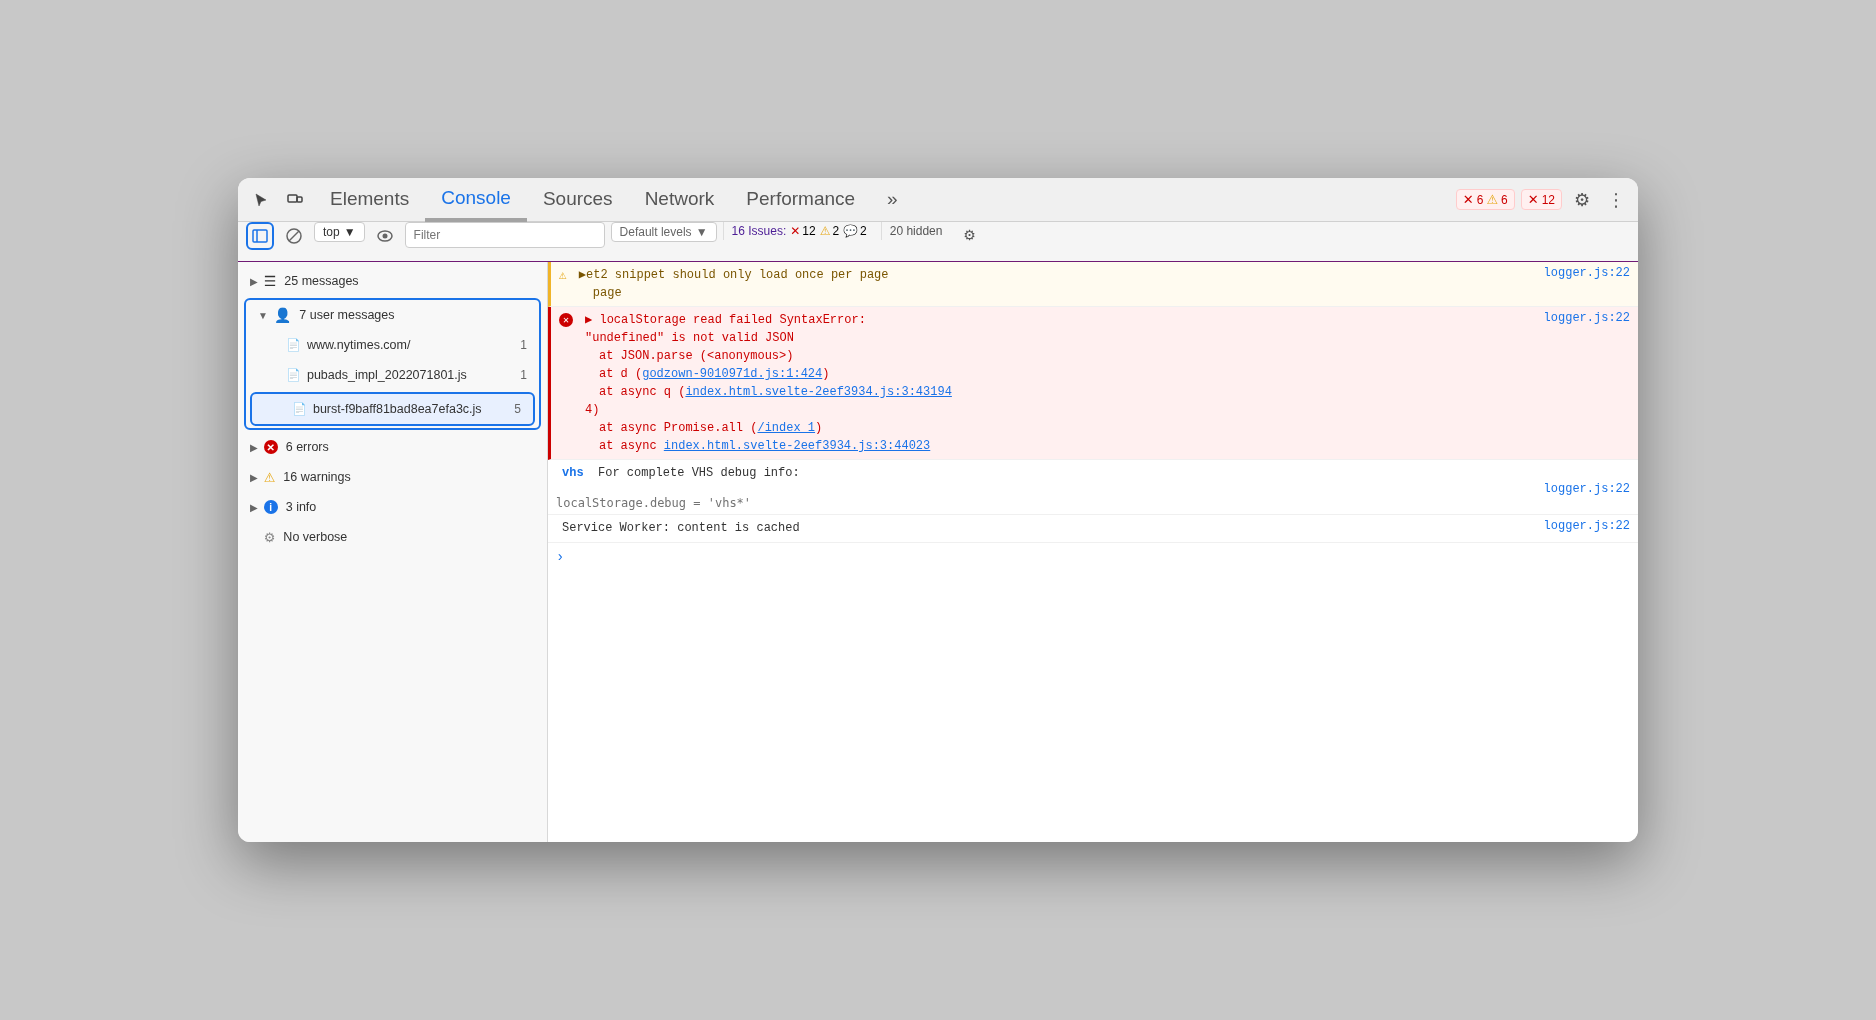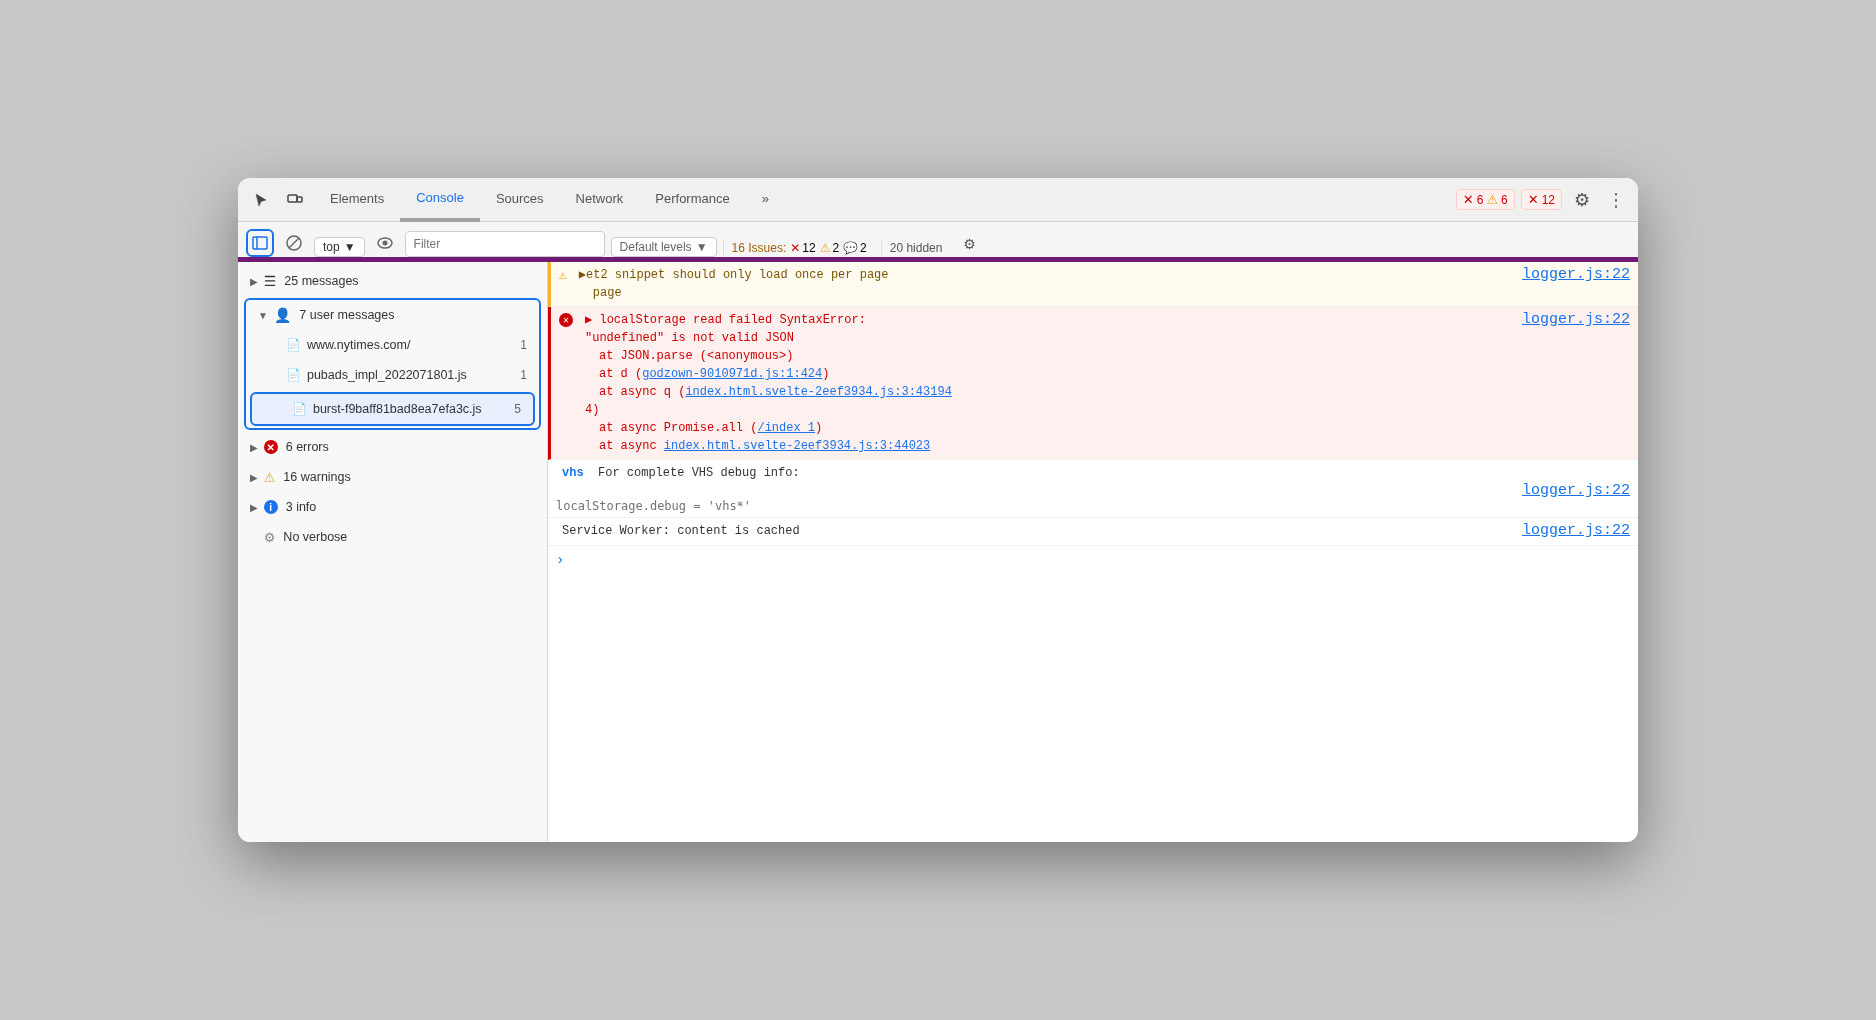--- a/index.html
+++ b/index.html
@@ -72,21 +72,21 @@
       display: flex;
       align-items: center;
       gap: 0;
       flex: 1;
     }
     .tab {
       padding: 0 16px;
       height: 44px;
       display: flex;
       align-items: center;
-      font-size: 13px;
+      font-size: 19px;
       color: #555;
       cursor: pointer;
       border-bottom: 2px solid transparent;
       white-space: nowrap;
     }
     .tab.active {
       color: #1a73e8;
       border-bottom: 4px solid #a3a3a3;
       font-weight: 500;
     }
@@ -123,23 +123,23 @@
       display: flex;
       align-items: center;
       justify-content: center;
       cursor: pointer;
       color: #555;
       font-size: 18px;
     }
     
     .console-bar {
       background: #f5f5f5;
-      border-bottom: 5px solid #701a75;
-      display: flex;
-      align-items: flex-end;
+      border-bottom: 1px solid #701a75;
+      display: flex;
+      align-items: flex-start;
       padding: 0 8px;
       height: 40px;
       gap: 6px;
     }
     .console-bar-btn {
       display: flex;
       align-items: center;
       justify-content: center;
       width: 28px;
       height: 28px;
@@ -200,21 +200,21 @@
       background: white;
     }
     .issues-bar {
       display: flex;
       align-items: center;
       gap: 4px;
       padding: 2px 8px;
       border-left: 1px solid #ddd;
       font-size: 12px;
     }
-    .issues-label { color: #a16207; font-weight: 500; }
+    .issues-label { color: #4c1d95; font-weight: 500; }
     .issue-count {
       display: flex;
       align-items: center;
       gap: 2px;
       font-size: 12px;
     }
     .hidden-count {
       padding: 2px 8px;
       border-left: 1px solid #ddd;
       font-size: 12px;
@@ -307,25 +307,24 @@
     }
     .log-text.error-text { color: #cc0000; }
     .log-text.warning-text { color: #7a5500; }
     .log-link {
       color: #1a73e8;
       text-decoration: underline;
       cursor: pointer;
     }
     .log-location {
       color: #1a73e8;
-      text-decoration: underline;
       cursor: pointer;
       margin-left: auto;
       white-space: nowrap;
-      font-size: 15px;
+      font-size: 12px;
     }
     .indented {
       padding-left: 20px;
     }
     .vhs-label {
       color: #1a73e8;
       font-weight: bold;
     }
     .orange-text { color: #737373; }
     .prompt-line {

